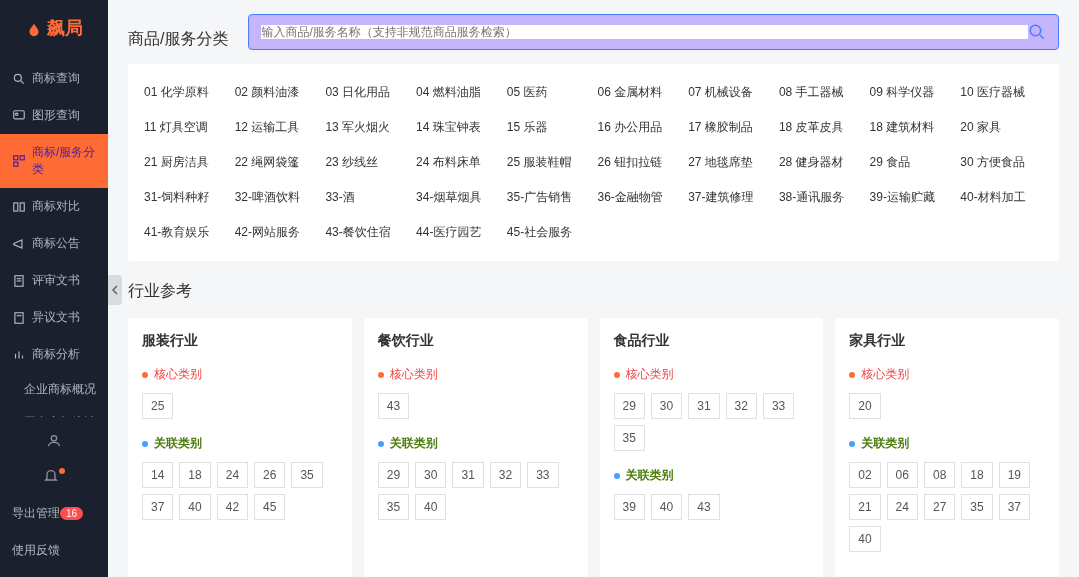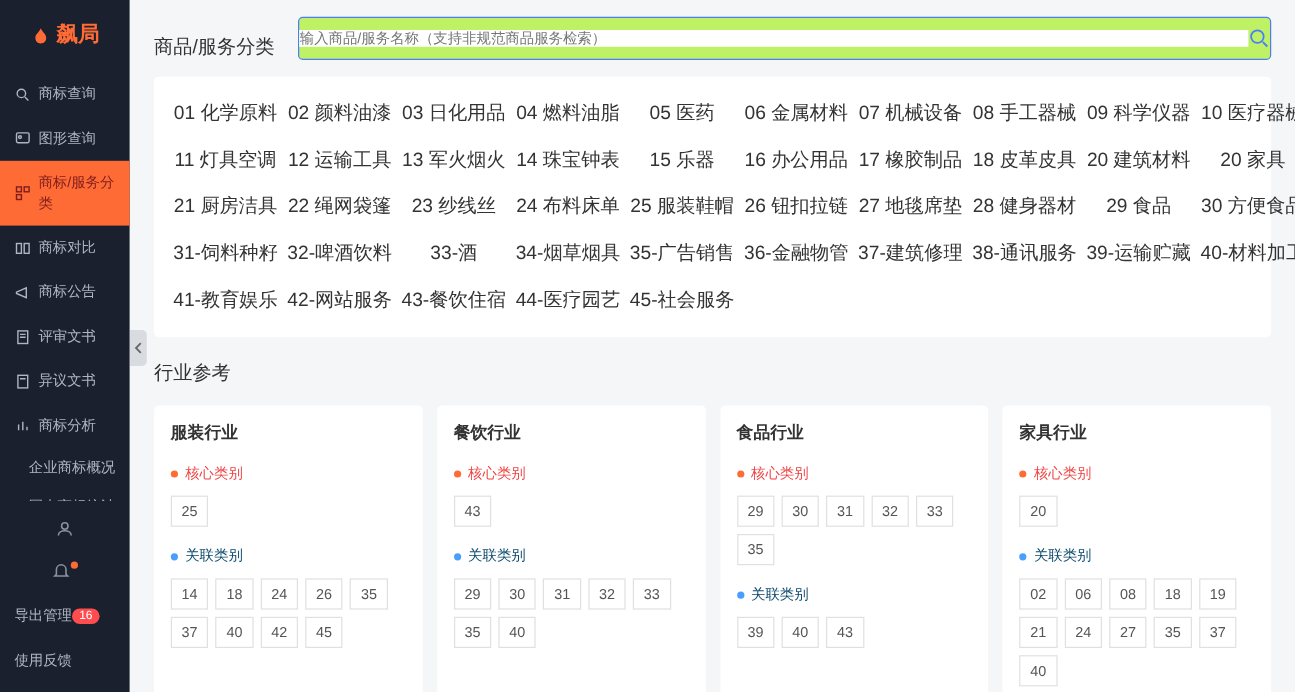--- a/index.html
+++ b/index.html
@@ -3,46 +3,46 @@
 <meta charset="utf-8">
 <style>
 * { margin: 0; padding: 0; box-sizing: border-box; }
 body { font-family: "Microsoft YaHei", Arial, sans-serif; font-size: 12px; background: #f5f6f8; overflow: hidden; }
 .app { display: flex; width: 1079px; height: 577px; }
 .sidebar { width: 108px; background: #1a202e; color: #b0b6c0; display: flex; flex-direction: column; position: relative; }
 .logo { height: 40px; display: flex; align-items: flex-end; justify-content: center; color: #ff6b35; font-weight: bold; font-size: 18px; }
 .logo svg { margin-right: 4px; }
 .nav { flex: 1; overflow-y: auto; margin-top: 20px; }
 .nav-item { display: flex; align-items: center; padding: 10px 12px; cursor: pointer; font-size: 12px; gap: 6px; }
-.nav-item.active { background: #ff6b35; color: #7f1d1d; }
+.nav-item.active { background: #ff6b35; color: #4c1d95; }
 .nav-sub { padding: 8px 12px 8px 24px; cursor: pointer; font-size: 12px; }
 .sidebar-bottom { padding: 8px 0; }
 .sidebar-bottom .icon-row { text-align: center; padding: 8px 0; color: #8a909c; }
 .sidebar-footer { padding: 10px 12px; font-size: 12px; display: flex; align-items: center; gap: 0; }
 .red-badge { background: #ff4d4f; color: #fff; border-radius: 8px; padding: 1px 6px; font-size: 10px; }
 .main { flex: 1; background: #f5f6f8; overflow-y: auto; position: relative; }
 .collapse-tab { position: absolute; left: 0; top: 275px; width: 14px; height: 30px; background: #d8dce0; border-radius: 0 4px 4px 0; display: flex; align-items: center; justify-content: center; color: #666; cursor: pointer; }
 .header { display: flex; align-items: flex-end; padding: 14px 20px; gap: 20px; }
 .title { font-size: 16px; color: #333; flex-shrink: 0; }
-.search-box { flex: 1; display: flex; align-items: center; border: 1px solid #4a7cff; border-radius: 4px; padding: 8px 0; background: #bef264; }
+.search-box { flex: 1; display: flex; align-items: center; border: 1px solid #4a7cff; border-radius: 4px; padding: 8px 12px; background: #c4b5fd; }
 .search-box input { flex: 1; border: none; outline: none; font-size: 12px; color: #999; }
 .search-icon { color: #4a7cff; }
 .category-panel { margin: 0 20px 20px 20px; background: #fff; border-radius: 4px; padding: 20px 16px; }
 .cat-grid { display: grid; grid-template-columns: repeat(10, 1fr); gap: 18px 8px; }
-.cat-item { font-size: 16px; color: #333; cursor: pointer; text-align: center; white-space: nowrap; }
+.cat-item { font-size: 12px; color: #333; cursor: pointer; white-space: nowrap; }
 .section-title { font-size: 16px; color: #333; margin: 0 20px 16px 20px; }
 .industry-grid { display: grid; grid-template-columns: repeat(4, 1fr); gap: 12px; margin: 0 20px 20px 20px; }
 .industry-card { background: #fff; border-radius: 4px; padding: 14px; }
 .industry-card h3 { font-size: 14px; font-weight: bold; color: #333; margin-bottom: 16px; }
 .cat-label { display: flex; align-items: center; gap: 6px; font-size: 12px; margin-bottom: 10px; }
 .dot { width: 6px; height: 6px; border-radius: 50%; }
 .dot.core { background: #ff6b35; }
 .dot.rel { background: #4a9eff; }
 .core-label { color: #ef4444; }
-.rel-label { color: #0c4a6e; }
+.rel-label { color: #4d7c0f; font-weight: bold; }
 .tag-row { display: flex; flex-wrap: wrap; gap: 6px; margin-bottom: 16px; }
 .tag { border: 1px solid #e0e0e0; padding: 5px 8px; font-size: 12px; color: #555; cursor: pointer; min-width: 26px; text-align: center; }
 .nav-icon { width: 14px; height: 14px; flex-shrink: 0; }
 .notif-dot { width: 6px; height: 6px; background: #ff6b35; border-radius: 50%; display: inline-block; vertical-align: top; }
 </style>
 </head>
 <body>
 
 <div class="app">
   <aside class="sidebar">
@@ -161,21 +161,21 @@
           <div class="cat-item">09 科学仪器</div>
           <div class="cat-item">10 医疗器械</div>
           <div class="cat-item">11 灯具空调</div>
           <div class="cat-item">12 运输工具</div>
           <div class="cat-item">13 军火烟火</div>
           <div class="cat-item">14 珠宝钟表</div>
           <div class="cat-item">15 乐器</div>
           <div class="cat-item">16 办公用品</div>
           <div class="cat-item">17 橡胶制品</div>
           <div class="cat-item">18 皮革皮具</div>
-          <div class="cat-item">20 建筑材料</div>
+          <div class="cat-item">18 建筑材料</div>
           <div class="cat-item">20 家具</div>
           <div class="cat-item">21 厨房洁具</div>
           <div class="cat-item">22 绳网袋篷</div>
           <div class="cat-item">23 纱线丝</div>
           <div class="cat-item">24 布料床单</div>
           <div class="cat-item">25 服装鞋帽</div>
           <div class="cat-item">26 钮扣拉链</div>
           <div class="cat-item">27 地毯席垫</div>
           <div class="cat-item">28 健身器材</div>
           <div class="cat-item">29 食品</div>

